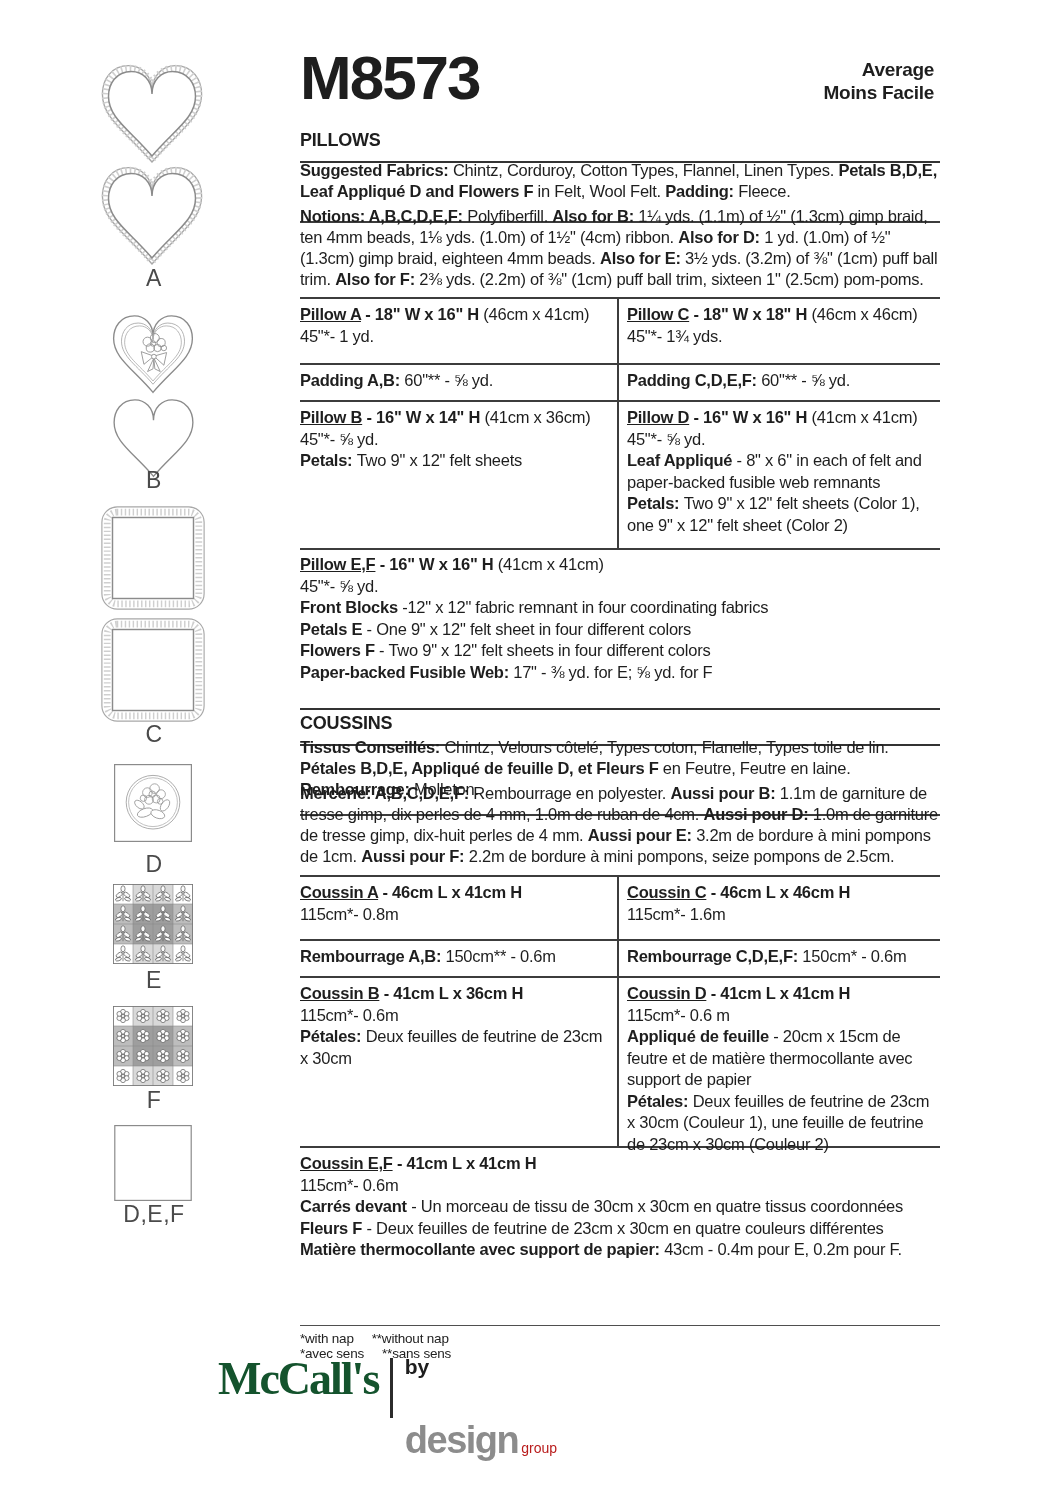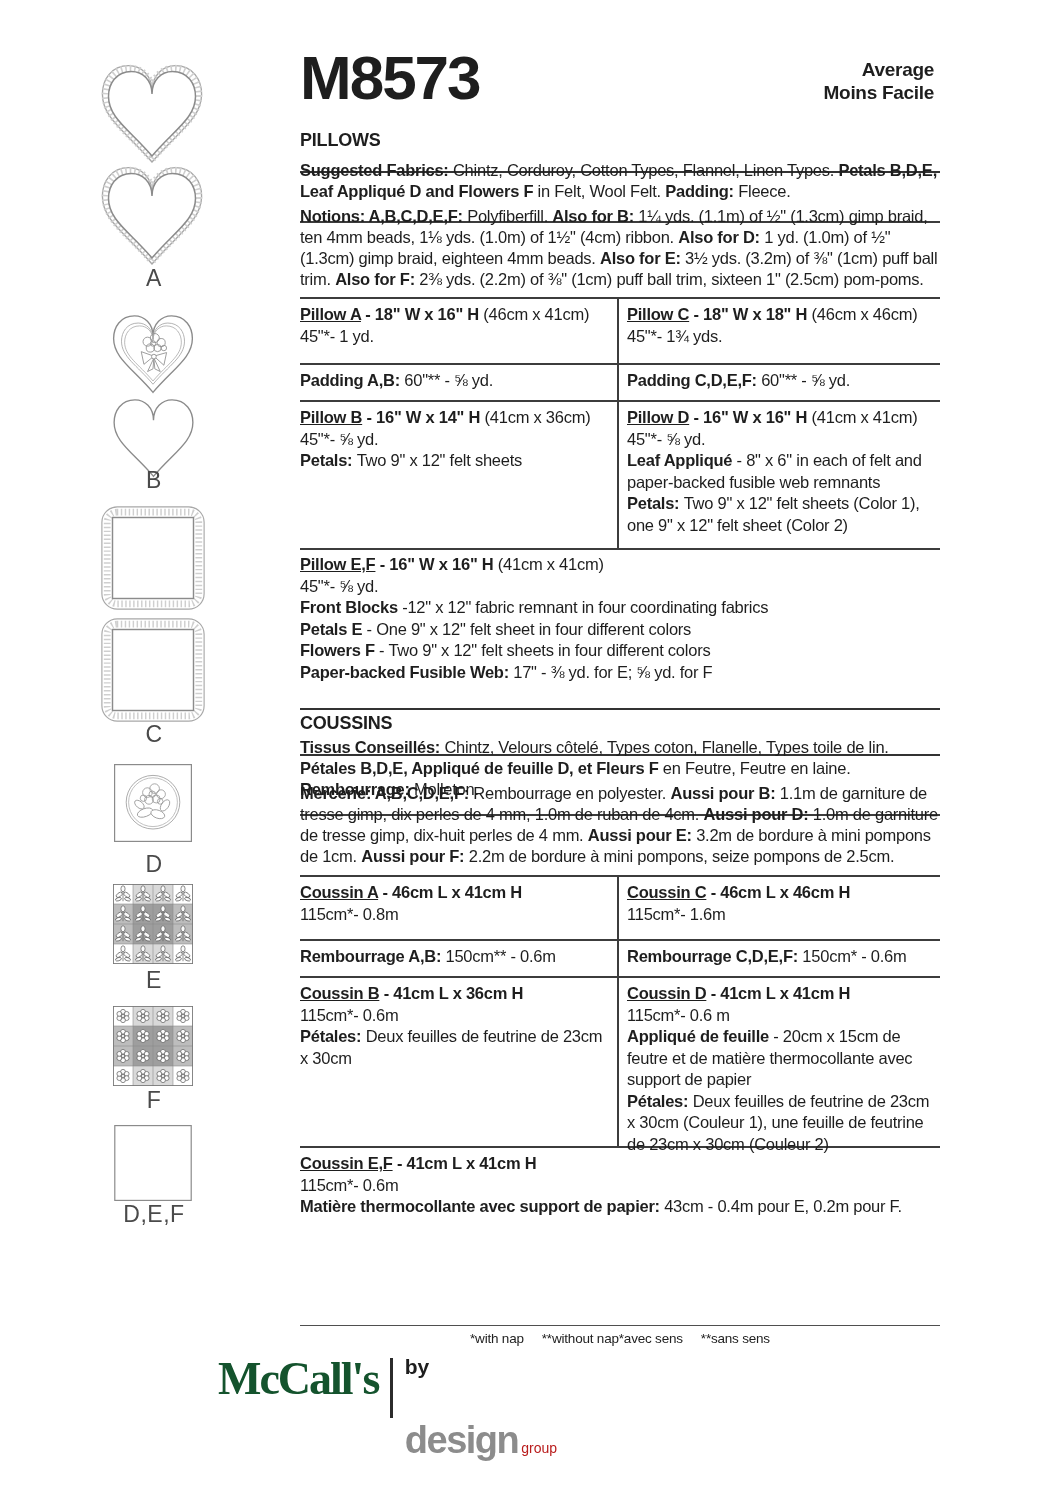--- a/index.html
+++ b/index.html
@@ -20,23 +20,23 @@
   #pattern-number{font-size:62px;font-weight:700;letter-spacing:-2px;line-height:64px;}
   #difficulty{text-align:right;font-size:19px;font-weight:700;line-height:23px;margin-top:12px;padding-right:6px;letter-spacing:-0.3px;}
   .tbl{position:absolute;left:300px;width:640px;}
   .tbl .row{display:flex;box-sizing:border-box;border-bottom:2px solid #3c3c3c;}
   .cell-l{width:317px;box-sizing:border-box;padding:5px 14px 0 0;}
   .cell-r{width:323px;box-sizing:border-box;padding:5px 2px 0 10px;}
   .vline{position:absolute;top:0;bottom:0;left:317px;width:2px;background:#3c3c3c;}
   #table1 .r1{height:66px;} #table1 .r2{height:37px;} #table1 .r3{height:148px;}
   #table2 .r1{height:64px;} #table2 .r2{height:37px;} #table2 .r3{height:170px;}
   #head-fr{border-top:2.5px solid #333;padding-top:3px;}
-  .sec-head-wrap{border-bottom:2.5px solid #333;padding-bottom:20px;}
+  .sec-head-wrap{border-bottom:2.5px solid #333;padding-bottom:10px;}
   #footer-notes{display:flex;justify-content:center;border-top:1.5px solid #4f4f4f;
-                padding-top:5px;font-size:13.5px;letter-spacing:-0.2px;color:#222;}
+                padding-top:5px;font-size:13.5px;letter-spacing:-0.2px;color:#222;flex-direction:column;}
   #footer-notes .gap{display:inline-block;width:18px;}
   #logo{display:flex;align-items:flex-start;}
   #logo-brand{font-family:"Liberation Serif",serif;font-weight:700;font-size:46px;
               letter-spacing:-2px;line-height:46px;color:#14532d;}
   #logo-bar{width:2.5px;height:60px;background:#2b2b2b;margin:2px 12px 0 12px;}
   #logo-right{display:flex;flex-direction:column;}
   #logo-by{font-size:21px;font-weight:700;color:#1e1e1e;line-height:22px;}
   .design-row{display:flex;align-items:baseline;margin-top:44px;}
   #logo-design{font-size:38px;font-weight:700;color:#8c8c8c;letter-spacing:-1.5px;line-height:36px;}
   #logo-group{font-size:14px;color:#b91c1c;margin-left:3px;}
@@ -332,20 +332,22 @@
         <div class="line"><span class="b">Appliqué de feuille</span><span> - 20cm x 15cm de feutre et de matière thermocollante avec support de papier</span></div>
         <div class="line"><span class="b">Pétales: </span><span>Deux feuilles de feutrine de 23cm x 30cm (Couleur 1), une feuille de feutrine de 23cm x 30cm (Couleur 2)</span></div>
       </div>
     </div>
     <div class="vline"></div>
   </div>
 
   <div class="abs col" style="top:1153px">
     <div class="line"><span class="b u">Coussin E,F</span><span class="b"> - 41cm L x 41cm H</span></div>
     <div class="line">115cm*- 0.6m</div>
+    <div class="line"><span class="b">Carrés devant </span><span>- Un morceau de tissu de 30cm x 30cm en quatre tissus coordonnées</span></div>
+    <div class="line"><span class="b">Fleurs F </span><span>- Deux feuilles de feutrine de 23cm x 30cm en quatre couleurs différentes</span></div>
     <div class="line"><span class="b">Matière thermocollante avec support de papier: </span><span>43cm - 0.4m pour E, 0.2m pour F.</span></div>
   </div>
 
   <div class="abs col" id="footer-notes" style="top:1325px">
     <div>
       <span>*with nap</span><span class="gap"></span><span>**without nap</span>
     </div>
     <div>
       <span>*avec sens</span><span class="gap"></span><span>**sans sens</span>
     </div>

